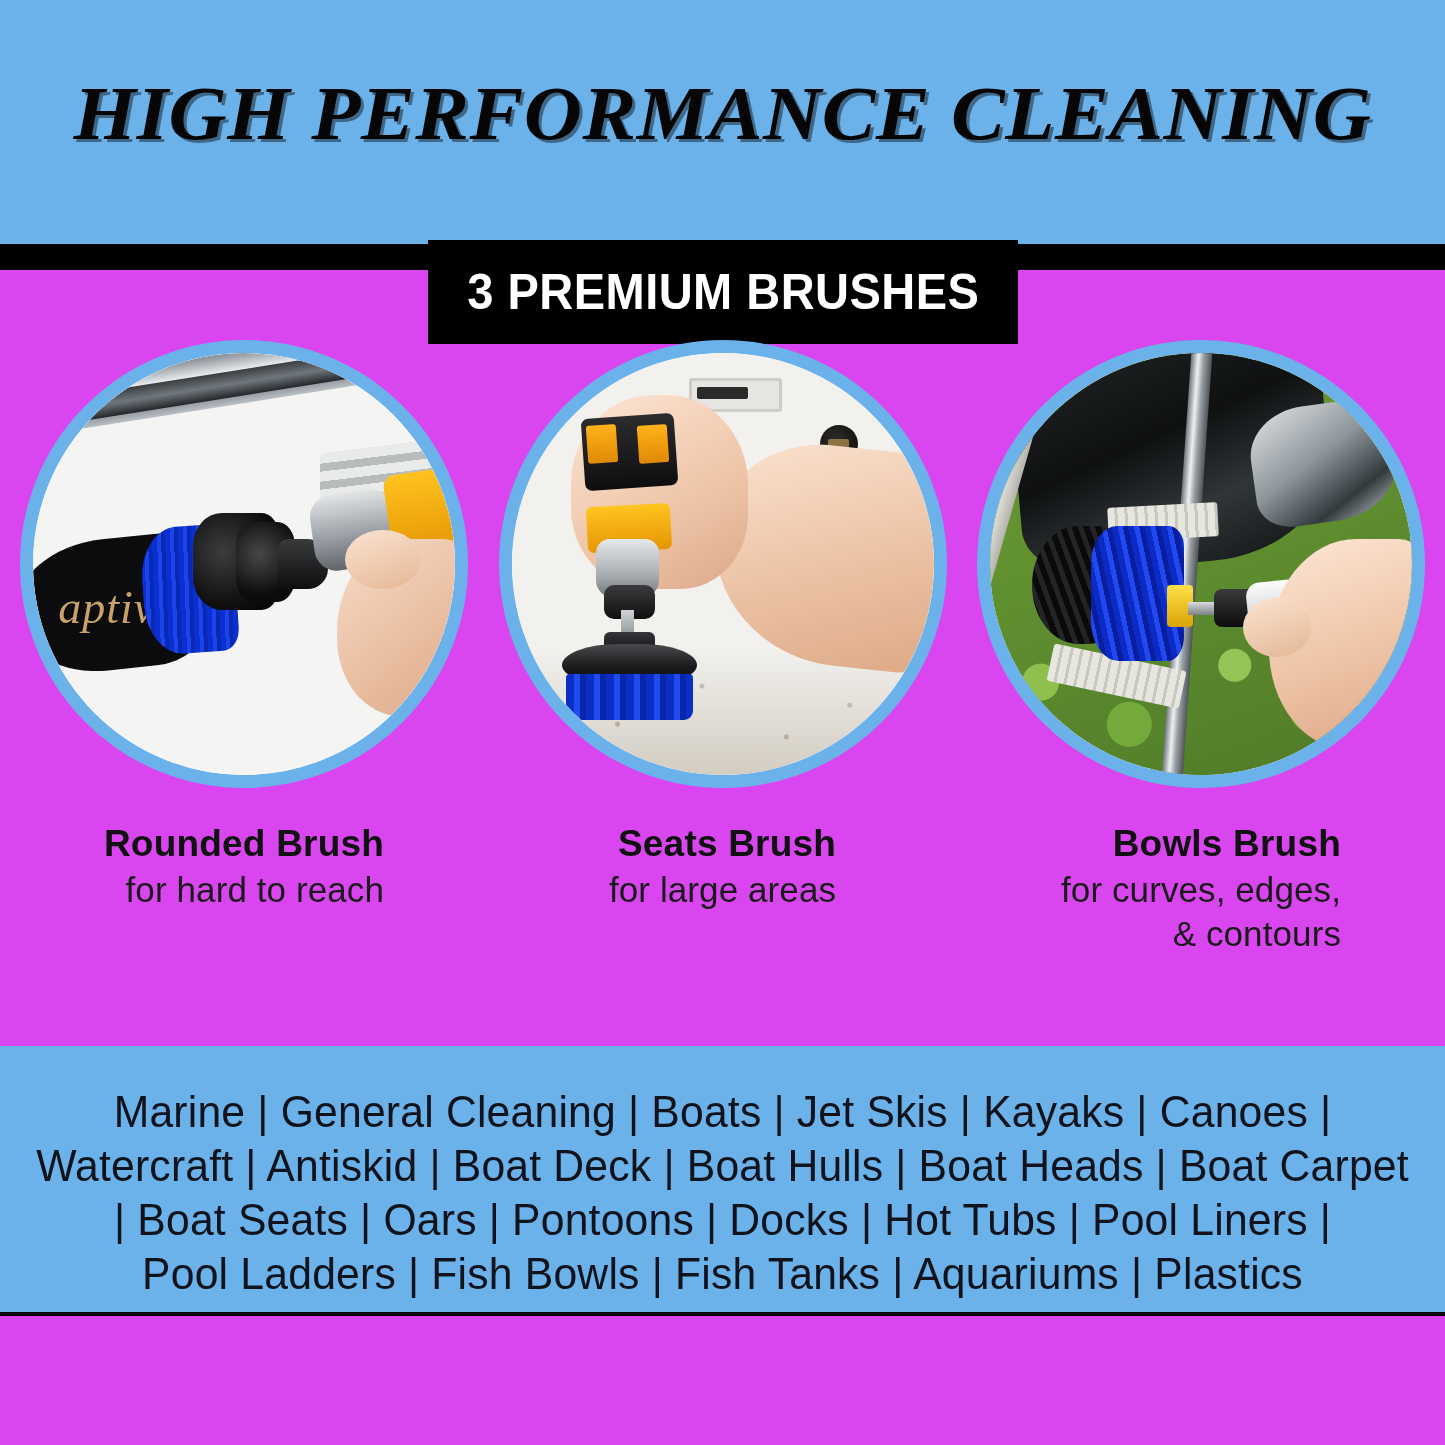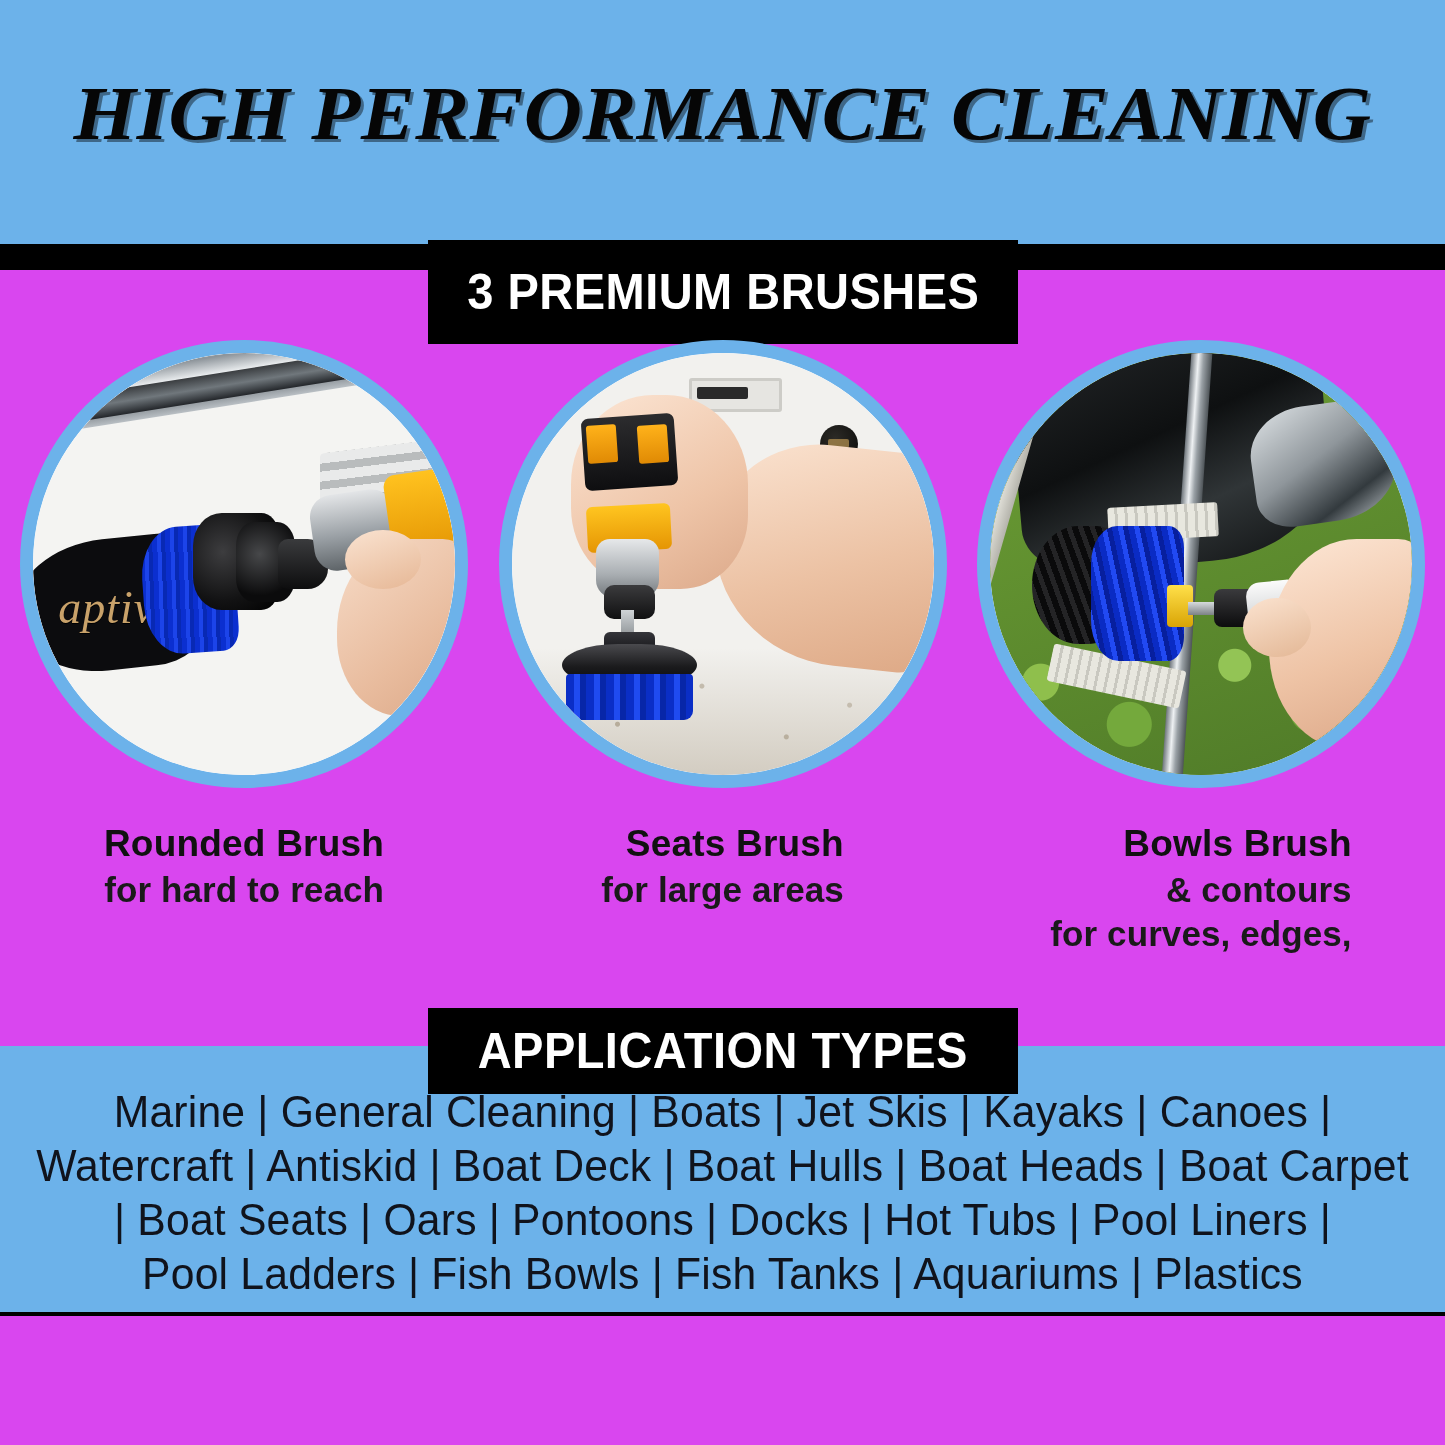--- a/index.html
+++ b/index.html
@@ -72,21 +72,21 @@
     overflow: hidden;
   }
   .photo-inner { position: absolute; inset: 0; border-radius: 50%; overflow: hidden; }
 
   .caption { margin-top: 34px; text-align: right; line-height: 1.18; }
   .caption .cap-title {
     display: block; font-size: 37px; font-weight: bold; color: #111;
     letter-spacing: 0.2px;
   }
   .caption .cap-sub {
-    display: block; font-size: 35px; font-weight: bold; color: #1a1a1a;
+    display: block; font-size: 35px; font-weight: normal; color: #1a1a1a;
     margin-top: 3px; letter-spacing: 0.1px;
   }
 
   
   .apps-band {
     position: absolute; left: 0; top: 1046px; width: 1445px; height: 266px;
     background: #6cb2ea;
   }
   .apps-list {
     position: absolute; left: 0; top: 1085px; width: 1445px;
@@ -461,32 +461,29 @@
             <div class="s3-black-chuck"></div>
             <div class="s3-drill-white"></div>
             <div class="s3-drill-orange"></div>
             <div class="s3-hand"></div>
             <div class="s3-thumb"></div>
           </div>
         </div>
       </div>
       <div class="caption">
         <span class="cap-title">Bowls Brush</span>
+        <span class="cap-sub">for curves, edges,</span>
         <span class="cap-sub">&amp; contours</span>
-        <span class="cap-sub">for curves, edges,</span>
       </div>
     </div>
 
   </div>
 
   <div class="apps-band"></div>
 
-  <div class="label-box" id="apps-label-box">
-    <span class="label-text">APPLICATION TYPES</span>
-  </div>
 
   <div class="apps-list">
     <div class="apps-line">Marine | General Cleaning | Boats | Jet Skis | Kayaks | Canoes |</div>
     <div class="apps-line">Watercraft | Antiskid | Boat Deck | Boat Hulls | Boat Heads | Boat Carpet</div>
     <div class="apps-line">| Boat Seats | Oars | Pontoons | Docks | Hot Tubs | Pool Liners |</div>
     <div class="apps-line">Pool Ladders | Fish Bowls | Fish Tanks | Aquariums | Plastics</div>
   </div>
 
   <div class="rule-bottom-thin"></div>
 

